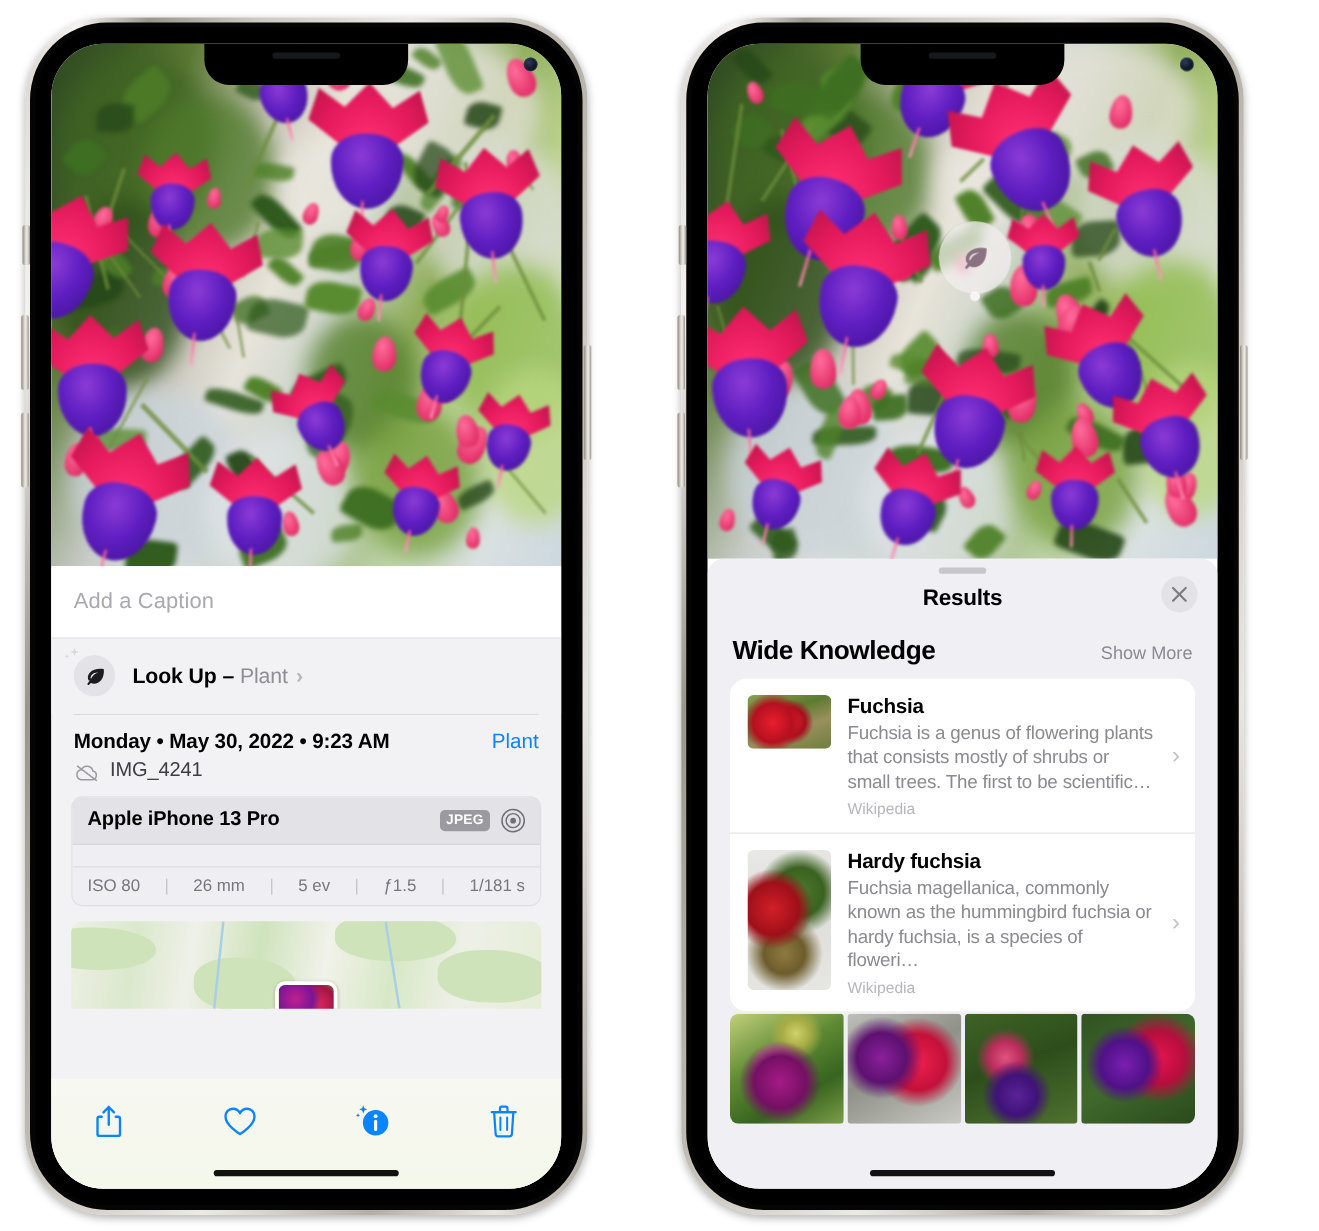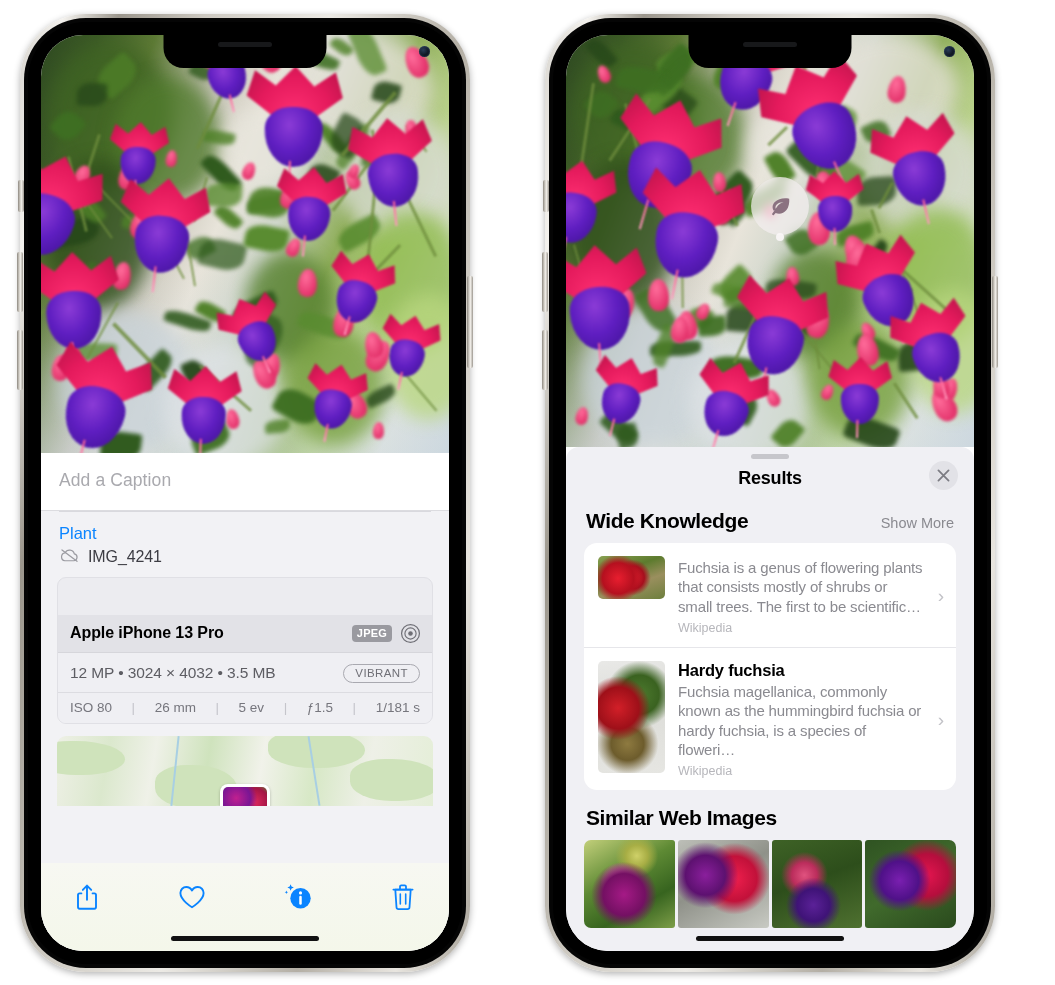--- a/index.html
+++ b/index.html
@@ -144,32 +144,31 @@
 
   .meta-sep { height: .5px; background: #d9d9de; margin: 0 18px; }
 
   .date-row {
     display: flex; align-items: baseline; justify-content: space-between;
     padding: 12px 18px 3px;
   }
   .date-text { font-size: 16.5px; font-weight: 700; color: #000; letter-spacing: -.1px; }
   .adjust-link { font-size: 16.5px; color: #0a84ff; }
 
-  .filename-row { display: flex; align-items: flex-start; gap: 8px; padding: 2px 18px 11px; }
+  .filename-row { display: flex; align-items: flex-end; gap: 8px; padding: 2px 18px 11px; }
   .filename { font-size: 16px; color: #3c3c43; letter-spacing: -.1px; }
 
   .exif-card {
     margin: 0 16px; border-radius: 9px; overflow: hidden;
     background: #ececf0; border: .5px solid #e0e0e5;
   }
   .exif-head {
     display: flex; align-items: center; justify-content: space-between;
     background: #e2e2e7; padding: 8px 11px 8px 12px;
     border-bottom: .5px solid #d6d6db;
-    margin-top: 37px;
   }
   .exif-device { font-size: 16px; font-weight: 700; color: #000; letter-spacing: -.1px; }
   .exif-head-right { display: flex; align-items: center; gap: 8px; }
   .chip-fmt {
     font-size: 11px; font-weight: 700; color: #fff; background: #9a9aa0;
     border-radius: 4px; padding: 2.5px 5px; letter-spacing: .2px;
   }
   .raw-dot { width: 21px; height: 21px; }
   .exif-body { background: #efeff3; padding: 8px 12px 9px; }
   .exif-lens { font-size: 15.5px; color: #5d5d63; letter-spacing: -.1px; }
@@ -500,24 +499,41 @@
             <div class="cor"></div>
           </div>
         </div>
 
       <div class="info-sheet" style="top:418px;">
 
         <div class="caption-row">
           <div class="caption-placeholder">Add a Caption</div>
         </div>
 
+        <div class="lookup-row">
+          <div class="leaf-badge">
+            <svg class="sparkles" viewBox="0 0 20 20">
+              <path d="M11.6 3.2l.95 2.35 2.35.95-2.35.95-.95 2.35-.95-2.35-2.35-.95 2.35-.95z" fill="currentColor"></path>
+              <path d="M5.6 8.3l.5 1.25 1.25.5-1.25.5-.5 1.25-.5-1.25-1.25-.5 1.25-.5z" fill="currentColor"></path>
+            </svg>
+            <svg width="20" height="20" viewBox="0 0 24 24">
+              <path d="M20.5 5.2c-5.2-1.1-10.4.2-13.3 3.1-2.4 2.4-2.6 5.9-.9 8l.1.1 1.7-1.7c-.6-1.2-.4-2.9.9-4.2 1.5-1.5 3.9-2.2 6.3-2-2.1.6-4 1.7-5.2 3L5.1 18.6a1 1 0 101.4 1.4l1.5-1.5c3.4 1.6 7.6.3 10-2.8 2.1-2.7 2.8-6.9 2.5-10.5z" fill="#1c1c1e"></path>
+            </svg>
+          </div>
+          <div class="lookup-text">
+            <span>Look Up –</span>
+            <span class="thing">Plant</span>
+            <span class="chev-plain">›</span>
+          </div>
+        </div>
 
         <div class="meta-sep"></div>
 
         <div class="date-row">
+          <div class="date-text">Monday • May 30, 2022 • 9:23 AM</div>
           <div class="adjust-link">Plant</div>
         </div>
 
         <div class="filename-row">
           <svg width="21" height="15" viewBox="0 0 24 17">
             <path d="M6.7 14.5h10.1a4 4 0 00.7-7.9A5.6 5.6 0 007 5.4a4.6 4.6 0 00-.3 9.1z" fill="none" stroke="#9b9ba1" stroke-width="1.4"></path>
             <line x1="3.4" y1="2.2" x2="20.6" y2="15.2" stroke="#9b9ba1" stroke-width="1.4" stroke-linecap="round"></line>
           </svg>
           <div class="filename">IMG_4241</div>
         </div>
@@ -528,24 +544,20 @@
             <div class="exif-head-right">
               <div class="chip-fmt">JPEG</div>
               <svg class="raw-dot" viewBox="0 0 24 24">
                 <circle cx="12" cy="12" r="10.2" fill="none" stroke="#6f6f76" stroke-width="1.4"></circle>
                 <circle cx="12" cy="12" r="6.4" fill="none" stroke="#6f6f76" stroke-width="1.3"></circle>
                 <circle cx="12" cy="12" r="2.6" fill="#6f6f76"></circle>
               </svg>
             </div>
           </div>
           <div class="exif-body">
-            <div class="exif-size-row">
-              <div class="exif-size">12 MP  •  3024 × 4032  •  3.5 MB</div>
-              <div class="chip-vibrant">VIBRANT</div>
-            </div>
           </div>
           <div class="exif-foot">
             <span>ISO 80</span>
             <span class="bar">|</span>
             <span>26 mm</span>
             <span class="bar">|</span>
             <span>5 ev</span>
             <span class="bar">|</span>
             <span>ƒ1.5</span>
             <span class="bar">|</span>
@@ -817,39 +829,37 @@
 
         <div class="sec-head">
           <div class="sec-title">Wide Knowledge</div>
           <div class="sec-action">Show More</div>
         </div>
 
         <div class="kcard">
           <div class="krow">
             <div class="kthumb a"></div>
             <div class="ktext">
+              <div class="ktitle">Fuchsia</div>
               <div class="kdesc">Fuchsia is a genus of flowering plants that consists mostly of shrubs or small trees. The first to be scientific…</div>
               <div class="ksrc">Wikipedia</div>
             </div>
             <div class="kchev">›</div>
           </div>
           <div class="krow">
             <div class="kthumb b"></div>
             <div class="ktext">
               <div class="ktitle">Hardy fuchsia</div>
               <div class="kdesc">Fuchsia magellanica, commonly known as the hummingbird fuchsia or hardy fuchsia, is a species of floweri…</div>
               <div class="ksrc">Wikipedia</div>
             </div>
             <div class="kchev">›</div>
           </div>
         </div>
 
-        <div class="sec-head" style="padding-top:16px;padding-bottom:8px;">
-          <div class="sec-title">Similar Web Images</div>
-        </div>
 
         <div class="thumb-strip">
           <div class="tstrip i1"></div>
           <div class="tstrip i2"></div>
           <div class="tstrip i3"></div>
           <div class="tstrip i4"></div>
         </div>
       </div>
 
       <div class="home-indicator"></div>

